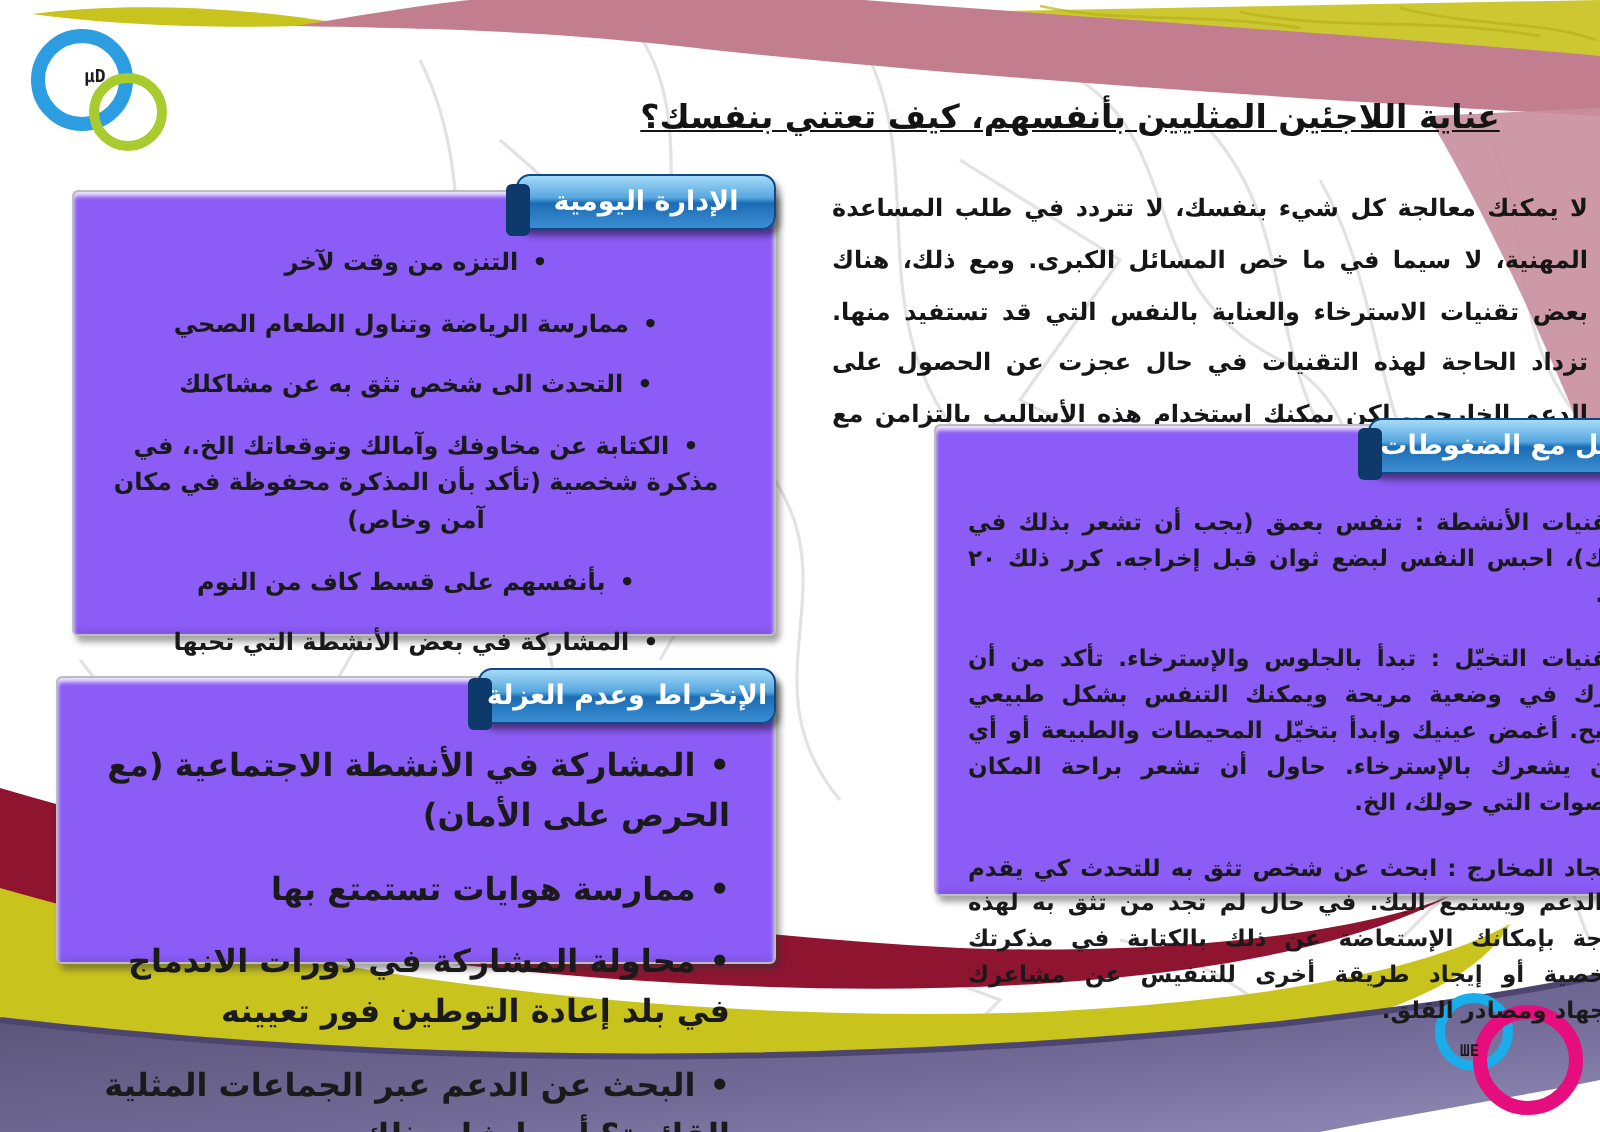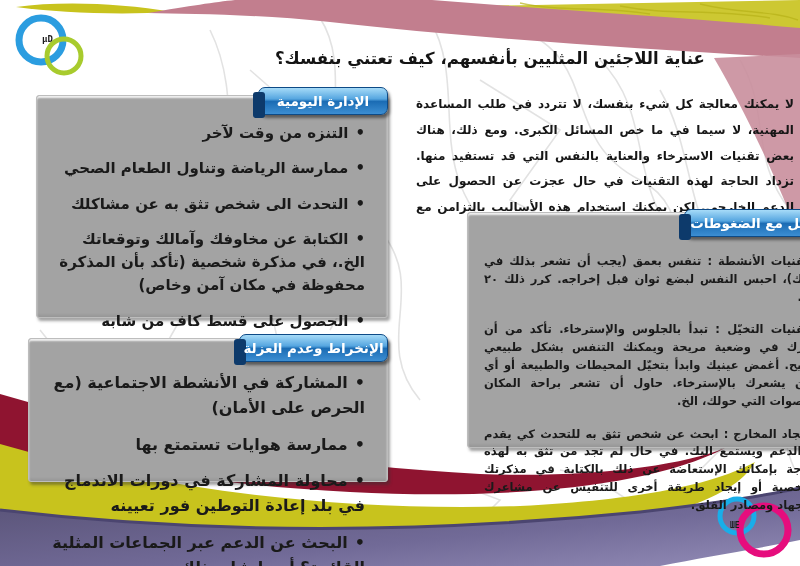--- a/index.html
+++ b/index.html
@@ -1,45 +1,45 @@
 <!DOCTYPE html>
 <html lang="ar"><head>
 <meta charset="utf-8">
 <style>
   html,body{margin:0;padding:0;background:#666;}
   .page{position:relative;width:800px;height:566px;background:#ffffff;overflow:hidden;
         font-family:"DejaVu Sans", sans-serif;}
   svg.deco{position:absolute;left:0;top:0;z-index:0;pointer-events:none;}
 
   
-  .box{position:absolute;background:#a3a3a3;border:1px solid #bdbdbd;border-radius:3px;
+  .box{position:absolute;background:#8b5cf6;border:1px solid #bdbdbd;border-radius:3px;
        box-shadow:2px 3px 3px rgba(50,50,50,.45), inset 0 2px 2px rgba(255,255,255,.85),
                   inset 0 -2px 3px rgba(0,0,0,.08);z-index:2;}
   .banner{position:absolute;height:26px;border-radius:7px;z-index:3;
           background:linear-gradient(180deg,#a6dbf8 0%,#56a6e0 42%,#1b6cb4 52%,#3c8ed2 100%);
           border:1px solid #0d4a86;box-shadow:2px 3px 3px rgba(0,0,0,.45);
           color:#fff;font-weight:bold;font-size:13.5px;
           display:flex;align-items:center;justify-content:center;direction:rtl;}
   .banner::before{content:"";position:absolute;left:-6px;top:4px;width:12px;height:26px;
           background:#0d3a6b;border-radius:3px;z-index:-1;}
 
   ul.blist{list-style:none;margin:0;direction:rtl;text-align:right;color:#1a1a1a;}
   ul.blist li{font-weight:bold;line-height:1.55;}
   .blt{margin-left:7px;}
 
   .box-daily ul.blist{padding:26px 22px 0 14px;}
-  .box-daily li{font-size:15px;margin-bottom:12px;}
+  .box-daily li{font-size:12px;margin-bottom:12px;text-align:center;}
   .box-engage ul.blist{padding:32px 22px 0 14px;}
   .box-engage li{font-size:16px;margin-bottom:12px;}
   .box-stress ul.blist{padding:40px 18px 0 16px;}
   .box-stress li{font-size:11.5px;font-weight:bold;text-align:justify;line-height:1.95;margin-bottom:15px;}
   .box-stress li .lead{font-weight:bold;}
 
   .page-title{position:absolute;top:49px;right:5px;width:520px;z-index:2;direction:rtl;
-      text-align:left;font-size:16.5px;font-weight:bold;color:#141414;letter-spacing:0;}
+      text-align:center;font-size:16.5px;font-weight:bold;color:#141414;letter-spacing:0;text-decoration:underline;}
   .intro{position:absolute;top:92px;right:6px;width:378px;z-index:2;direction:rtl;
       text-align:justify;font-size:12px;font-weight:bold;color:#161616;line-height:2.15;}
 
   .logo-mark{position:absolute;z-index:2;color:#1c1c1c;font-weight:bold;
       font-family:"DejaVu Sans Mono",monospace;}
   .mark-tl{left:30px;top:34px;font-size:9px;padding-left:12px;}
   .mark-br{left:730px;top:521px;font-size:8px;}
 </style>
 </head>
 <body>
@@ -110,21 +110,21 @@
 
   <div class="intro">لا يمكنك معالجة كل شيء بنفسك، لا تتردد في طلب المساعدة المهنية، لا سيما في ما خص المسائل الكبرى. ومع ذلك، هناك بعض تقنيات الاسترخاء والعناية بالنفس التي قد تستفيد منها. تزداد الحاجة لهذه التقنيات في حال عجزت عن الحصول على الدعم الخارجي. لكن يمكنك استخدام هذه الأساليب بالتزامن مع الدعم المهني.</div>
 
   <div class="box box-daily" style="left:36px;top:95px;width:350px;height:221px;">
     <div class="banner" style="right:-1px;top:-9px;width:128px;">الإدارة اليومية</div>
     <ul class="blist">
       <li><span class="blt">•</span><span>التنزه من وقت لآخر</span></li>
       <li><span class="blt">•</span><span>ممارسة الرياضة وتناول الطعام الصحي</span></li>
       <li><span class="blt">•</span><span>التحدث الى شخص تثق به عن مشاكلك</span></li>
       <li><span class="blt">•</span><span>الكتابة عن مخاوفك وآمالك وتوقعاتك الخ.، في مذكرة شخصية (تأكد بأن المذكرة محفوظة في مكان آمن وخاص)</span></li>
-      <li><span class="blt">•</span><span>الحصول على قسط كاف من شابه</span></li>
+      <li><span class="blt">•</span><span>بأنفسهم على قسط كاف من النوم</span></li>
       <li><span class="blt">•</span><span>المشاركة في بعض الأنشطة التي تحبها</span></li>
     </ul>
   </div>
 
   <div class="box box-engage" style="left:28px;top:338px;width:358px;height:142px;">
     <div class="banner" style="right:-1px;top:-5px;width:147px;">الإنخراط وعدم العزلة</div>
     <ul class="blist">
       <li><span class="blt">•</span><span>المشاركة في الأنشطة الاجتماعية (مع الحرص على الأمان)</span></li>
       <li><span class="blt">•</span><span>ممارسة هوايات تستمتع بها</span></li>
       <li><span class="blt">•</span><span>محاولة المشاركة في دورات الاندماج في بلد إعادة التوطين فور تعيينه</span></li>

